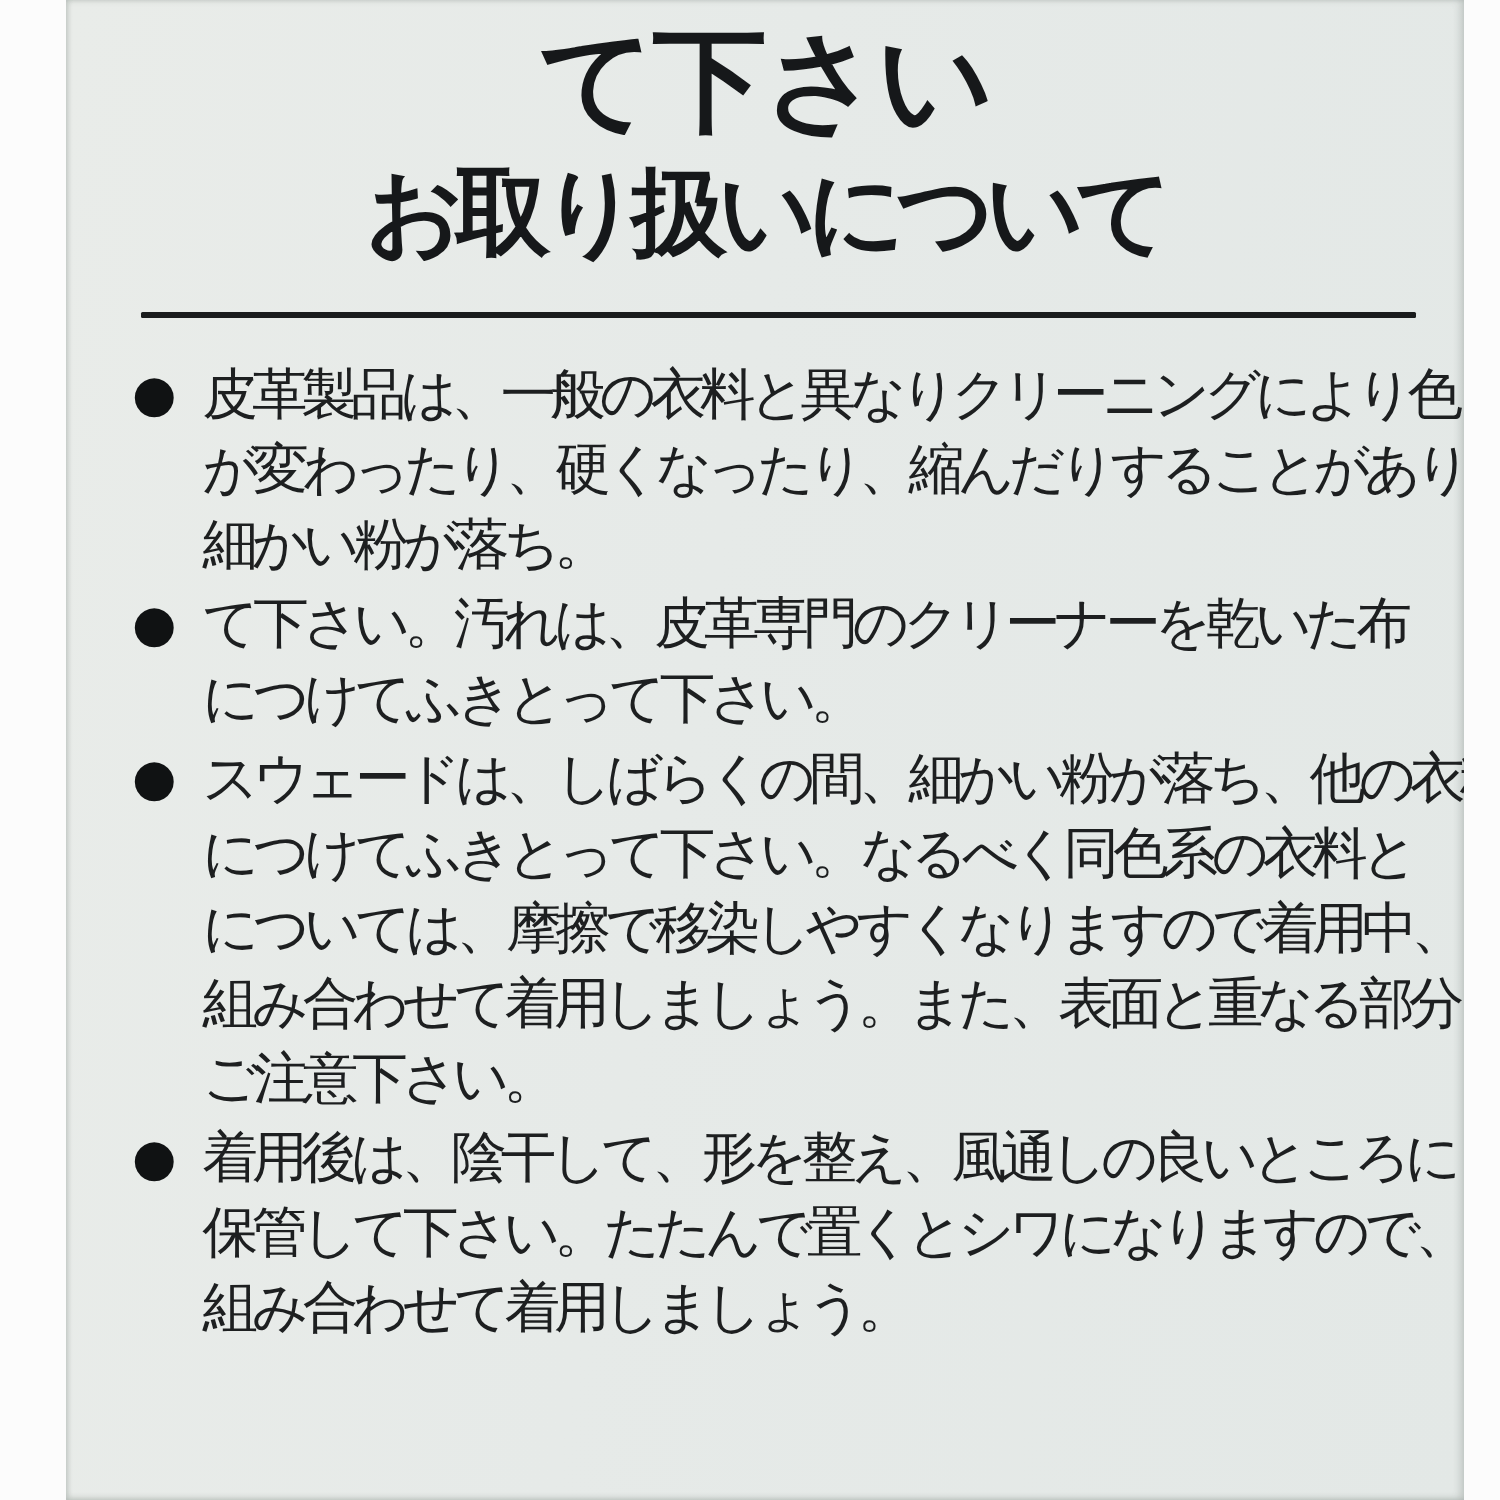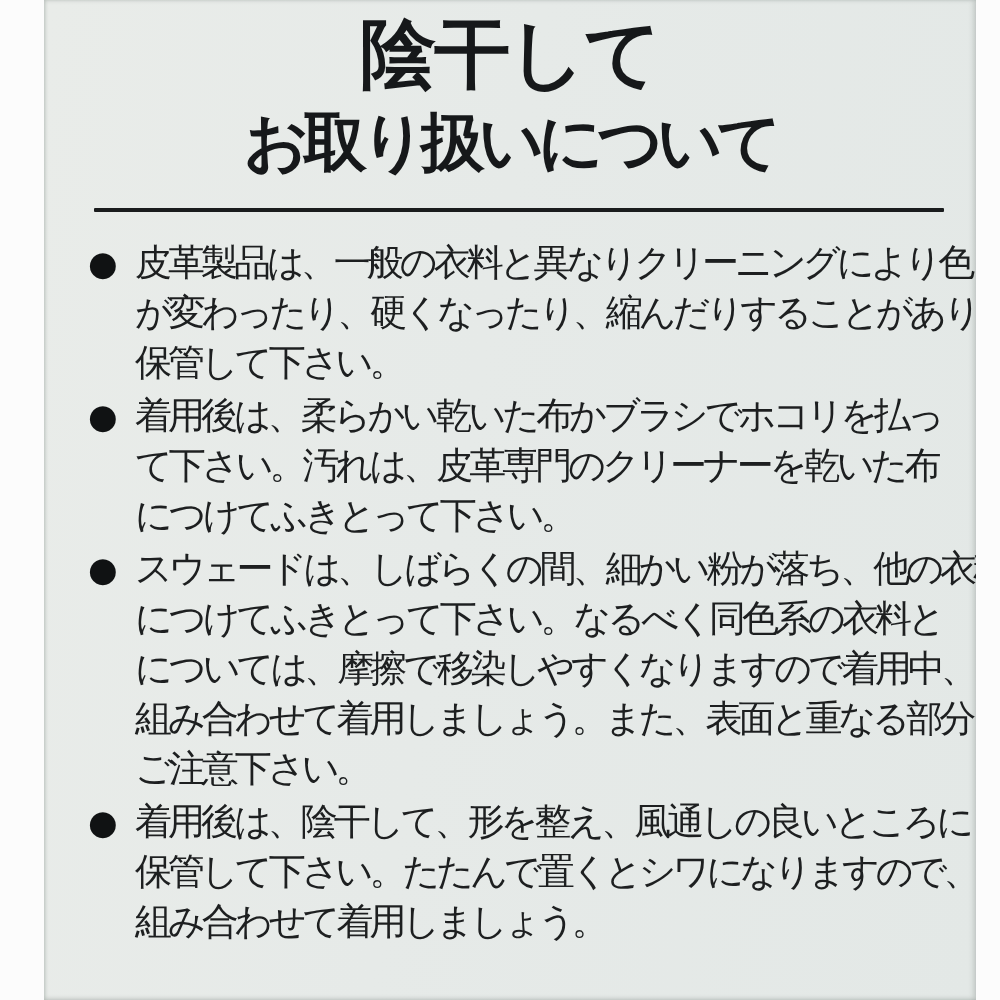--- a/index.html
+++ b/index.html
@@ -84,41 +84,40 @@
     white-space: nowrap;
   }
 </style>
 </head>
 <body>
 
 <div class="stage">
   <div class="paper">
 
     <h1 class="title">
-      <span class="title-line-1">陰干して</span>
+      <span class="title-line-1">て下さい</span>
       <span class="title-line-2">お取り扱いについて</span>
     </h1>
 
     <div class="rule"></div>
 
     <ul class="care-list">
 
       <li class="care-item">
         <span class="bullet">●</span>
         <div class="item-lines">
             <div>皮革製品は、一般の衣料と異なりクリーニングにより色</div>
             <div>が変わったり、硬くなったり、縮んだりすることがありま</div>
-            <div>保管して下さい。</div>
+            <div>細かい粉が落ち。</div>
           </div>
       </li>
 
       <li class="care-item">
         <span class="bullet">●</span>
         <div class="item-lines">
-            <div>着用後は、柔らかい乾いた布かブラシでホコリを払っ</div>
             <div>て下さい。汚れは、皮革専門のクリーナーを乾いた布</div>
             <div>につけてふきとって下さい。</div>
           </div>
       </li>
 
       <li class="care-item">
         <span class="bullet">●</span>
         <div class="item-lines">
             <div>スウェードは、しばらくの間、細かい粉が落ち、他の衣料</div>
             <div>につけてふきとって下さい。なるべく同色系の衣料と</div>

